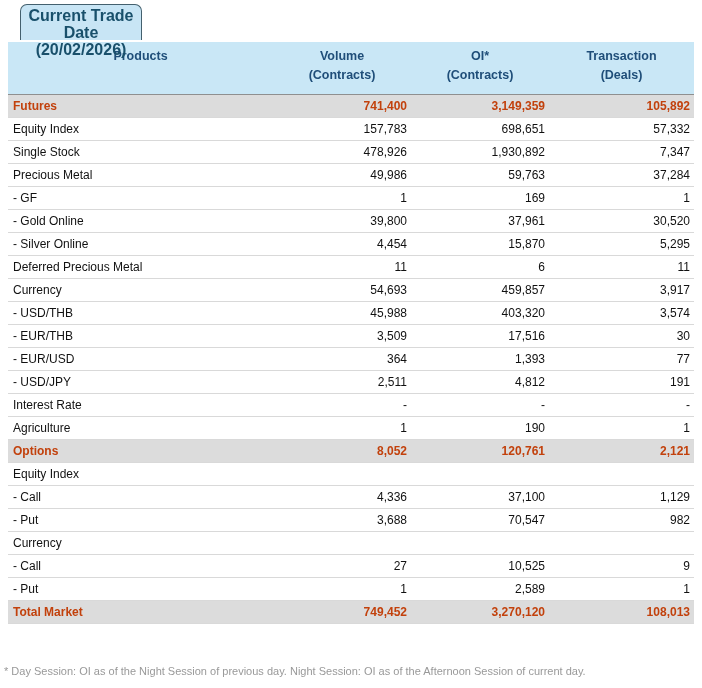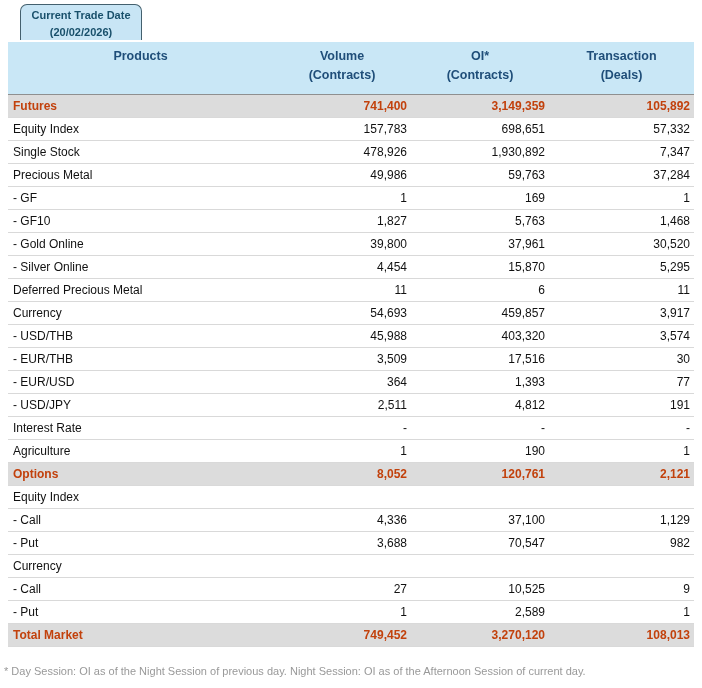--- a/index.html
+++ b/index.html
@@ -20,21 +20,21 @@
     width: 122px;
     padding: 2px 4px 0 4px;
     height: 36px;
     background: #c8e5f5;
     border: 1px solid #44606e;
     border-bottom: none;
     border-radius: 7px 7px 0 0;
     text-align: center;
     color: #19506b;
     font-weight: bold;
-    font-size: 11px;
+    font-size: 16px;
     line-height: 17px;
     cursor: pointer;
     box-sizing: border-box;
     z-index: 2;
   }
 
   
   .tablewrap { position: absolute; left: 8px; top: 42px; width: 686px; }
   table {
     border-collapse: collapse;
@@ -147,26 +147,20 @@
             <td class="td-num">59,763</td>
             <td class="td-num">37,284</td>
           </tr>
           <tr>
             <td class="td-label">- GF</td>
             <td class="td-num">1</td>
             <td class="td-num">169</td>
             <td class="td-num">1</td>
           </tr>
           <tr>
-            <td class="td-label">- GF10</td>
-            <td class="td-num">1,827</td>
-            <td class="td-num">5,763</td>
-            <td class="td-num">1,468</td>
-          </tr>
-          <tr>
             <td class="td-label">- Gold Online</td>
             <td class="td-num">39,800</td>
             <td class="td-num">37,961</td>
             <td class="td-num">30,520</td>
           </tr>
           <tr>
             <td class="td-label">- Silver Online</td>
             <td class="td-num">4,454</td>
             <td class="td-num">15,870</td>
             <td class="td-num">5,295</td>

